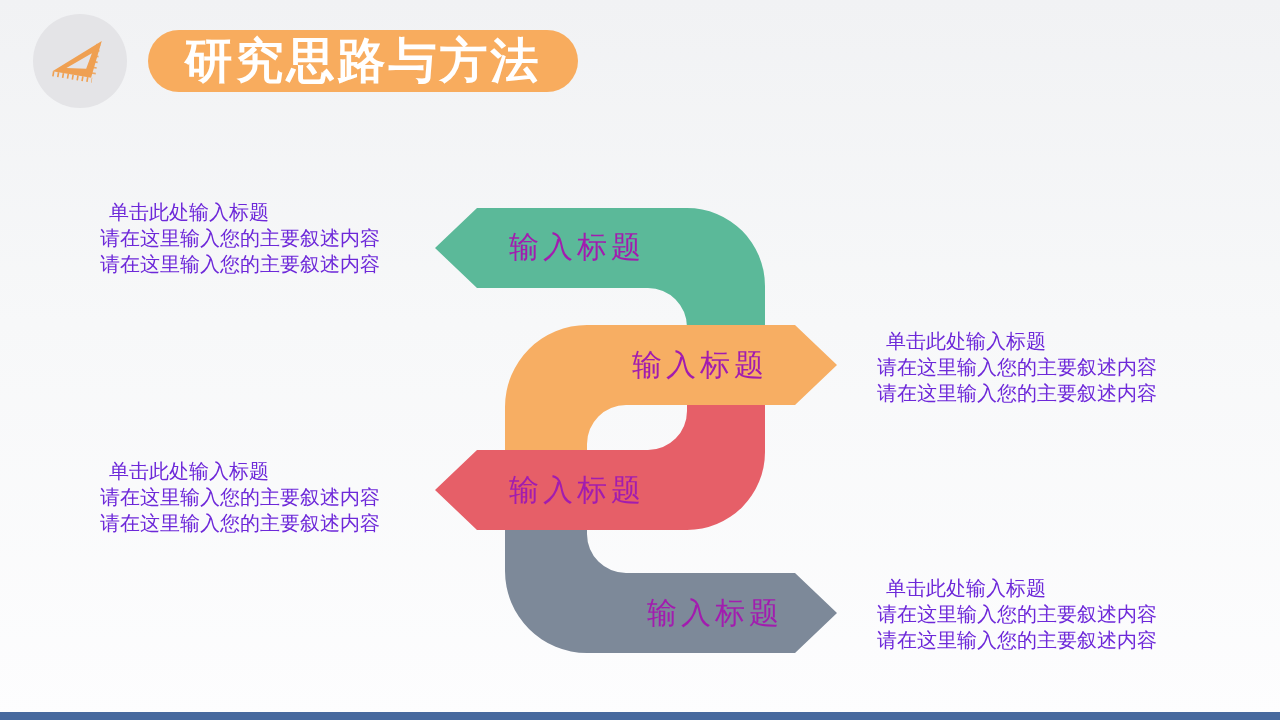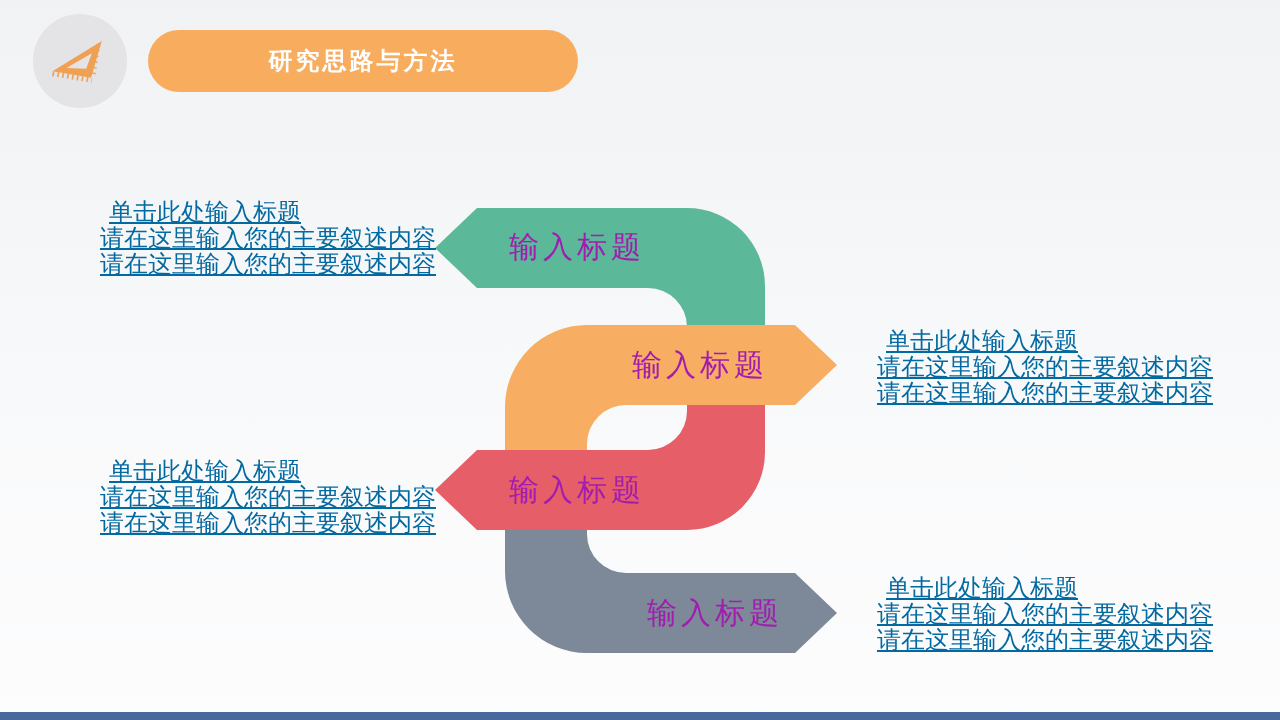--- a/index.html
+++ b/index.html
@@ -13,35 +13,35 @@
   
   .header-circle{
     left:33px;top:14px;width:94px;height:94px;border-radius:50%;
     background:#E4E4E7;display:flex;align-items:center;justify-content:center;
   }
   .title-pill{
     left:148px;top:30px;width:430px;height:62px;border-radius:31px;
     background:#F8AC5E;display:flex;align-items:center;justify-content:center;
   }
   .title-pill span{
-    color:#FFFFFF;font-size:24px;font-weight:bold;letter-spacing:3px;
+    color:#FFFFFF;font-size:48px;font-weight:bold;letter-spacing:3px;
   }
 
   
   .diagram-svg{left:0;top:0;width:1280px;height:720px;}
 
   
   .banner-label{
     display:flex;align-items:center;justify-content:center;
     color:#a21caf;font-size:30px;font-weight:500;letter-spacing:4px;
   }
 
   
   .note{
-    color:#0369a1;font-size:24px;line-height:26px;white-space:nowrap;text-decoration:underline;
+    color:#6d28d9;font-size:20px;line-height:26px;white-space:nowrap;
   }
   .note .note-heading{padding-left:9px;}
 
   
   .footer-bar{
     left:0;top:712px;width:1280px;height:8px;background:#47699E;
   }
 </style>
 </head>
 <body>

